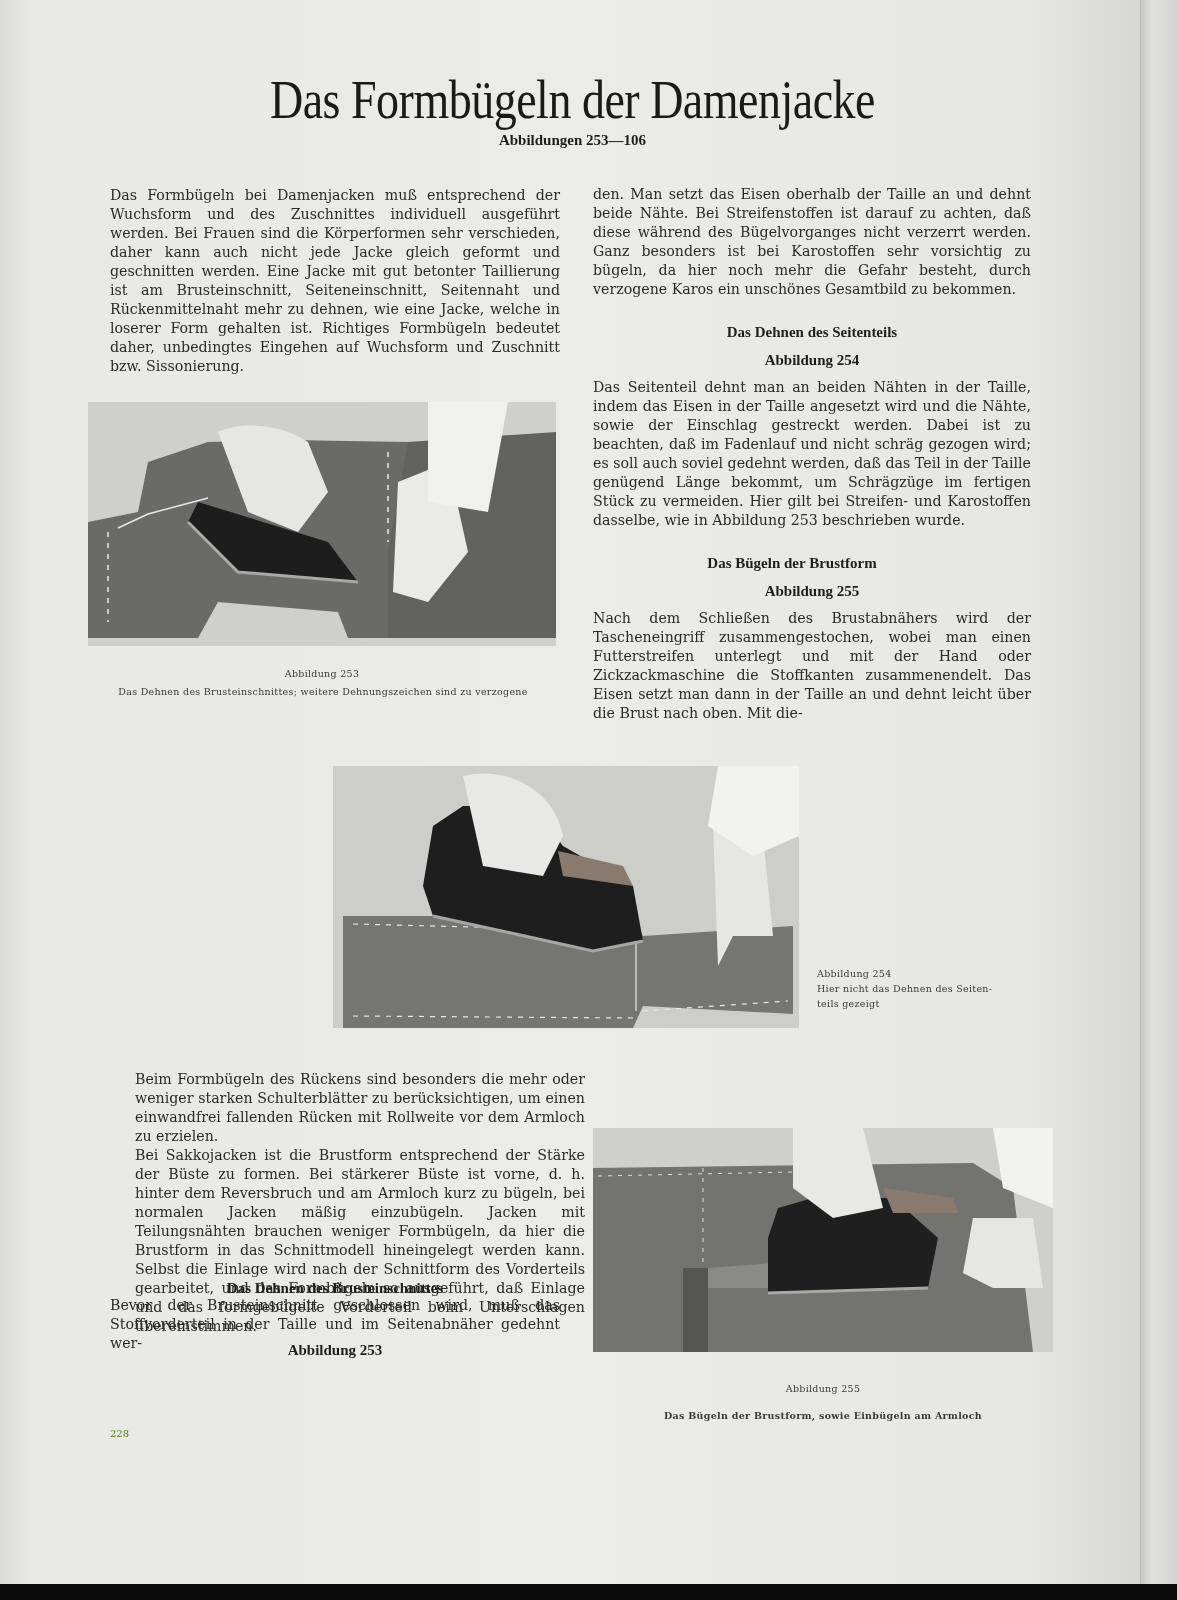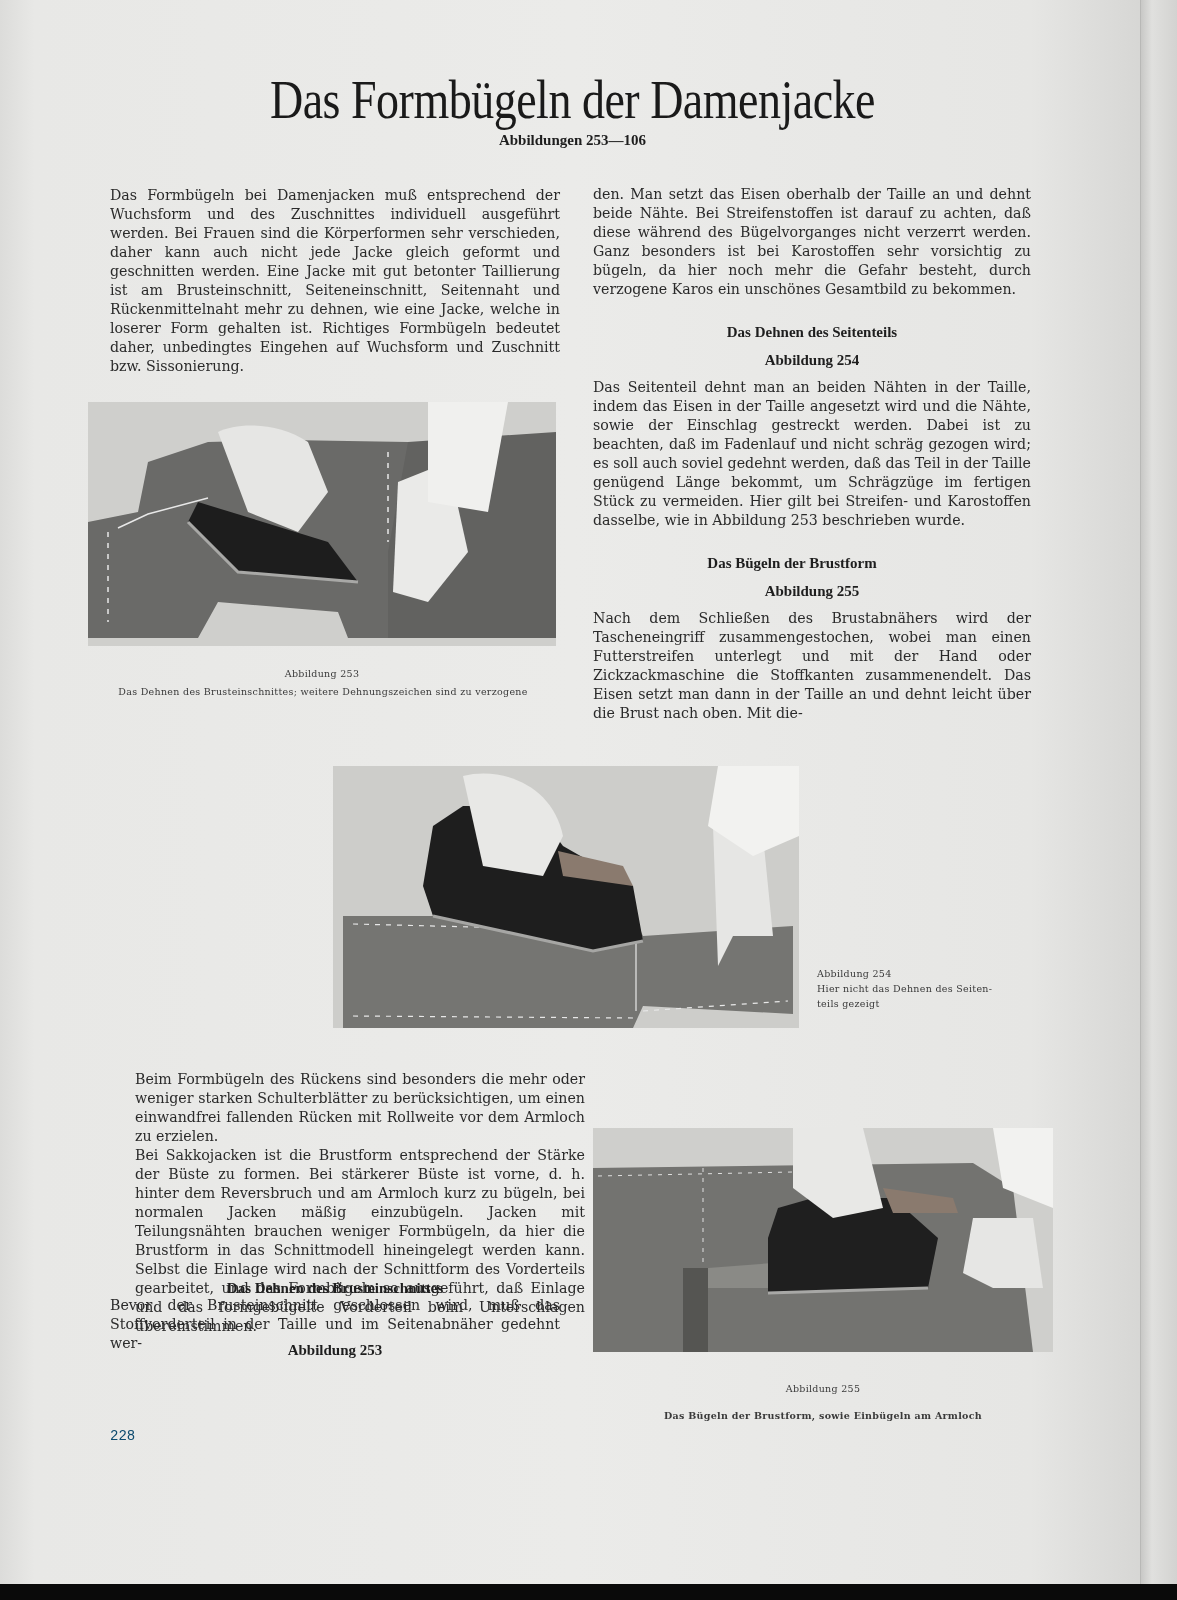--- a/index.html
+++ b/index.html
@@ -36,21 +36,21 @@
   .heading {
     position: absolute; text-align: center; font-family: "Liberation Serif", serif;
     font-weight: bold; font-size: 15px; color: #1e1e1e;
   }
   .photo {
     position: absolute; overflow: hidden; background: #d0d0ce;
   }
   .photo svg { display: block; width: 100%; height: 100%; }
   .caption { position: absolute; text-align: center; font-size: 9.5px; color: #3a3a3a; letter-spacing: 0.3px; }
   .caption-left { position: absolute; text-align: left; font-size: 9.5px; color: #3a3a3a; line-height: 15px; letter-spacing: 0.3px; }
-  .pagenum { position: absolute; left: 110px; top: 1428px; font-size: 14px; color: #0c4a6e; font-family: Liberation Mono, monospace; }
+  .pagenum { position: absolute; left: 110px; top: 1428px; font-size: 10px; color: #4d7c0f; }
 </style>
 </head>
 <body>
 
 <div class="page"></div>
 <div class="spine"></div>
 <div class="bottom-bar"></div>
 
 <div class="title">Das Formbügeln der Damenjacke</div>
 <div class="subtitle">Abbildungen 253—106</div>

